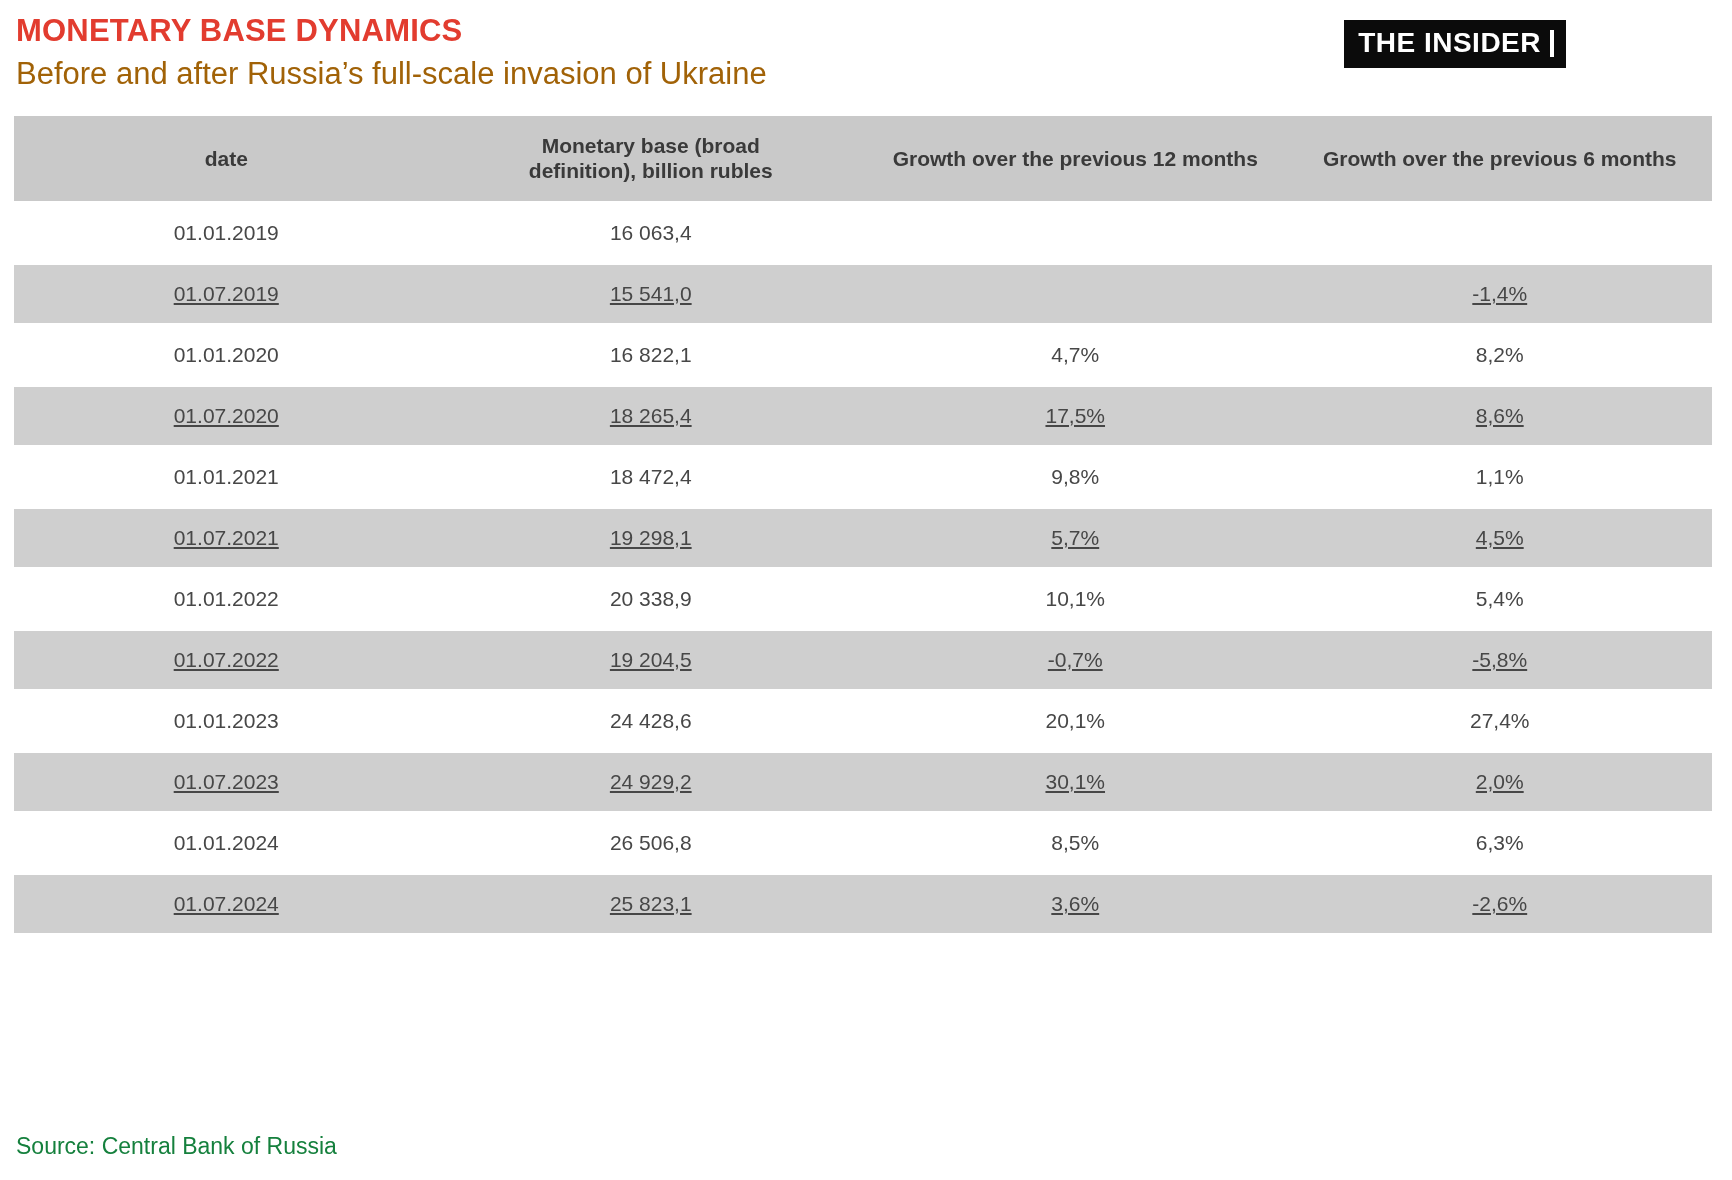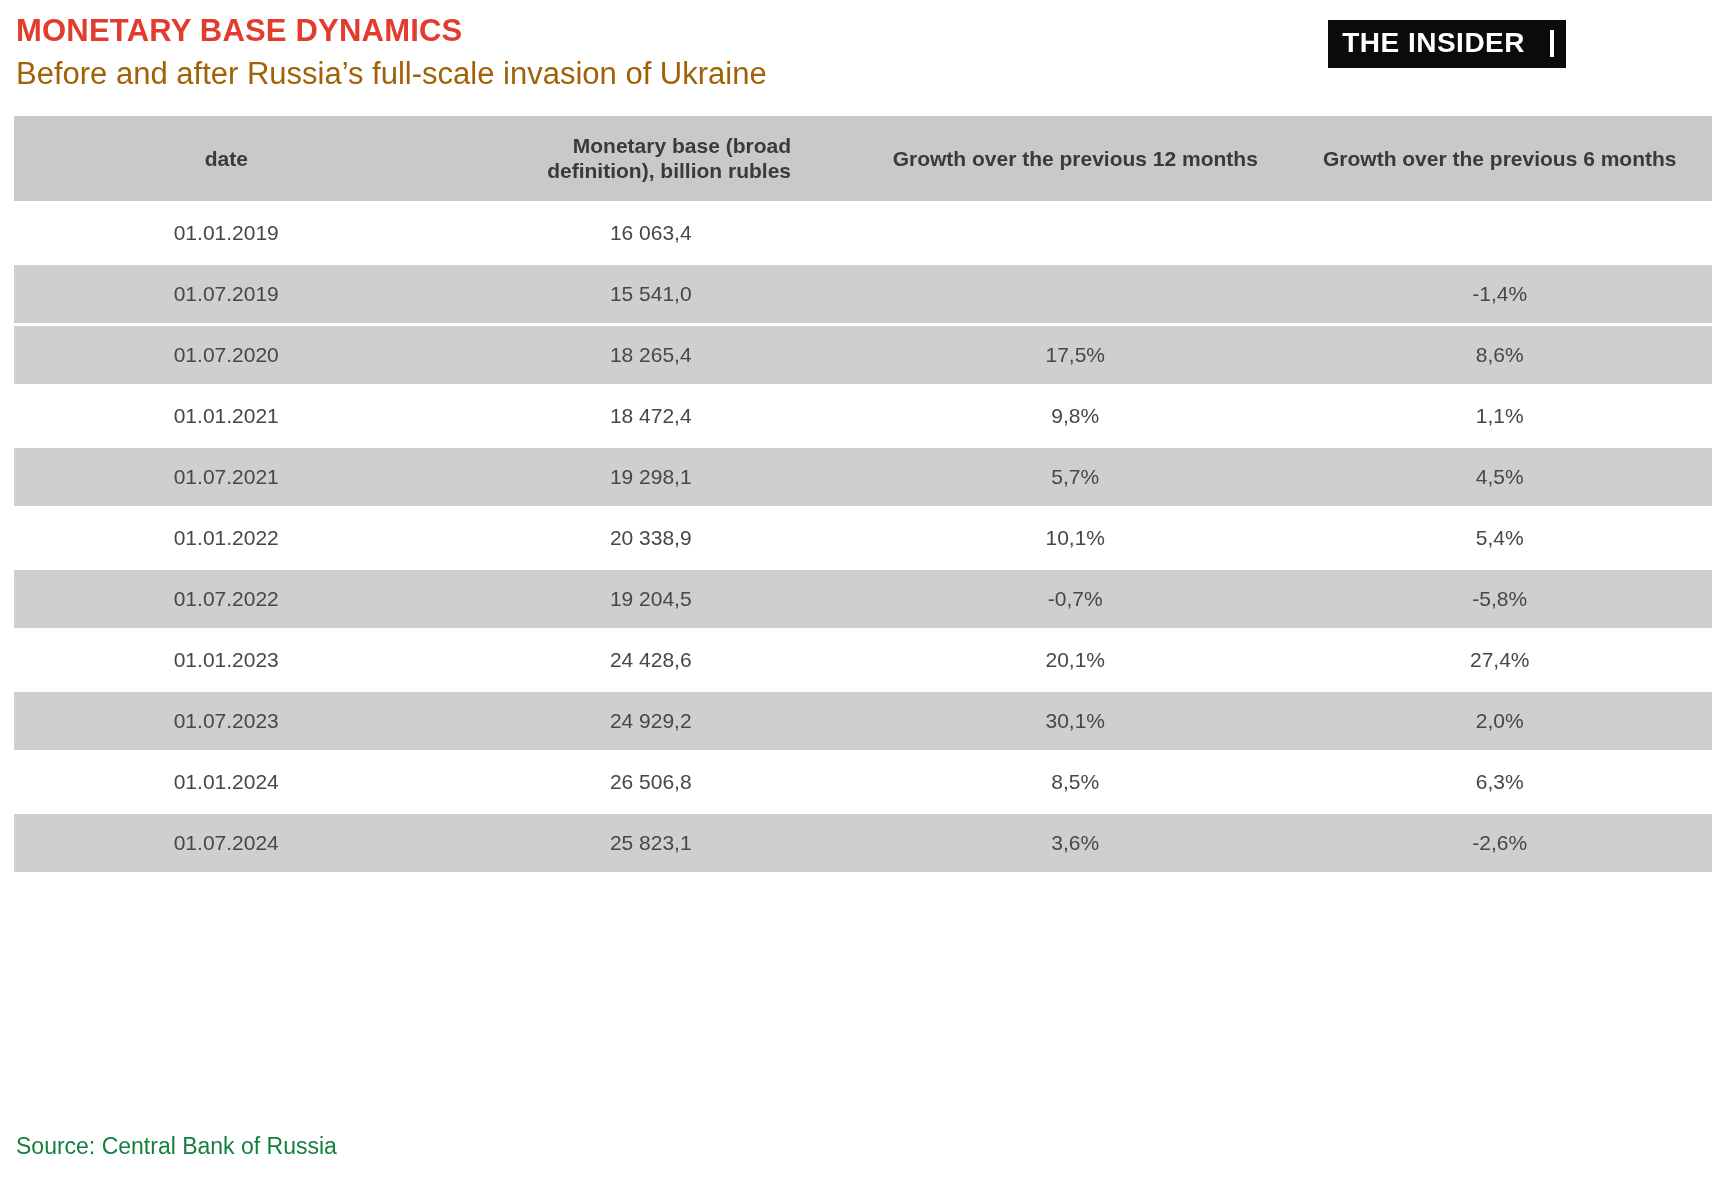--- a/index.html
+++ b/index.html
@@ -33,21 +33,20 @@
     top: 20px; right: 26px;
     background: var(--logo-bg, #0b0b0b);
     color: var(--logo-fg, #ffffff);
     font-weight: 800;
     font-size: 28px;
     letter-spacing: 0.5px;
     padding: 7px 12px 9px 14px;
     display: flex;
     align-items: center;
     white-space: nowrap;
-    gap: 16px;
   }
   .logo .cursor-bar {
     display: inline-block;
     width: 4px; height: 27px;
     background: #ffffff;
     margin-left: 9px;
   }
 
   
   table.data {
@@ -63,24 +62,24 @@
     font-size: 21px;
     color: #474747;
   }
   table.data thead th {
     height: 85px;
     background: var(--header-gray, #c9c9c9);
     font-weight: 700;
     color: #3a3a3a;
     line-height: 1.2;
   }
-  table.data thead th.col-1 { padding: 16px 72px; text-align: right; }
+  table.data thead th.col-1 { padding: 16px 72px; }
   table.data tbody td { height: 58px; }
   table.data tbody tr.plain td { background: #ffffff; }
-  table.data tbody tr.shaded td { background: var(--row-gray, #cfcfcf); }
+  table.data tbody tr.shaded td { background: var(--row-gray, #cfcfcf); text-decoration: underline; }
 
   
   .source {
     position: absolute;
     left: 16px; bottom: 20px;
     font-size: 23px;
     color: #15803d;
   }
 </style>
 </head>
@@ -111,20 +110,26 @@
           <td>01.01.2019</td>
           <td>16 063,4</td>
           <td></td>
           <td></td>
         </tr>
         <tr class="shaded">
           <td>01.07.2019</td>
           <td>15 541,0</td>
           <td></td>
           <td>-1,4%</td>
+        </tr>
+        <tr class="plain">
+          <td>01.01.2020</td>
+          <td>16 822,1</td>
+          <td>4,7%</td>
+          <td>8,2%</td>
         </tr>
         <tr class="shaded">
           <td>01.07.2020</td>
           <td>18 265,4</td>
           <td>17,5%</td>
           <td>8,6%</td>
         </tr>
         <tr class="plain">
           <td>01.01.2021</td>
           <td>18 472,4</td>

